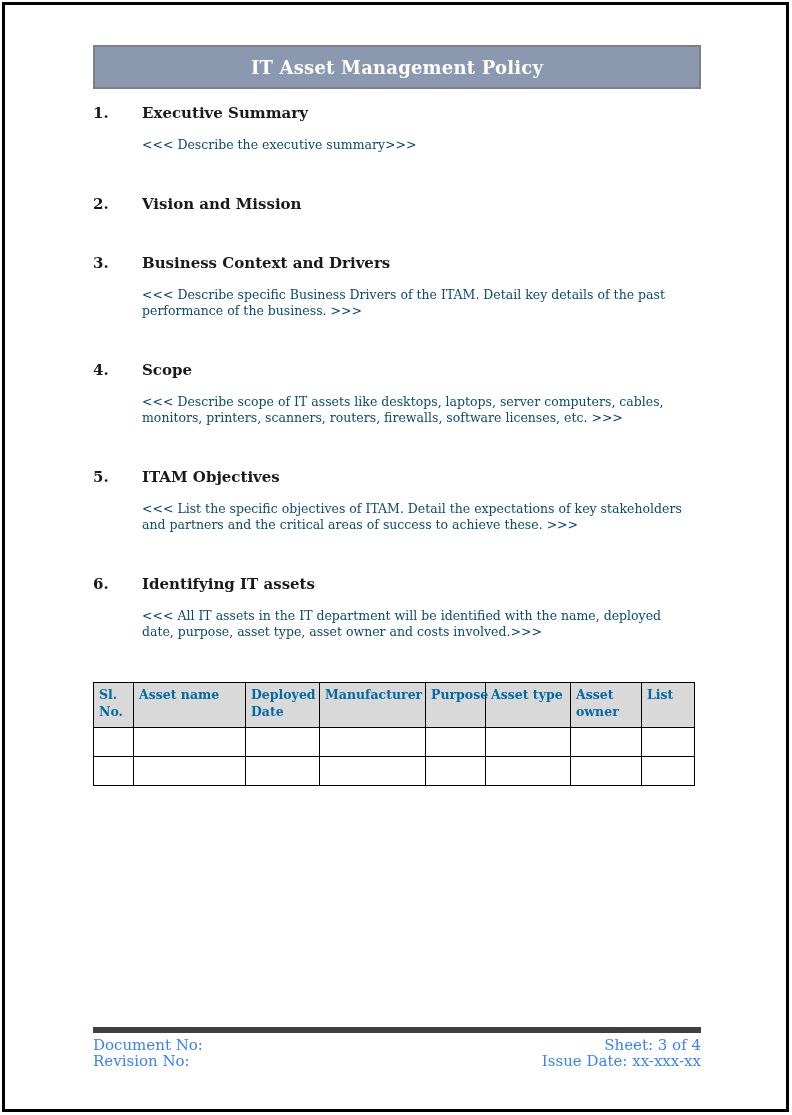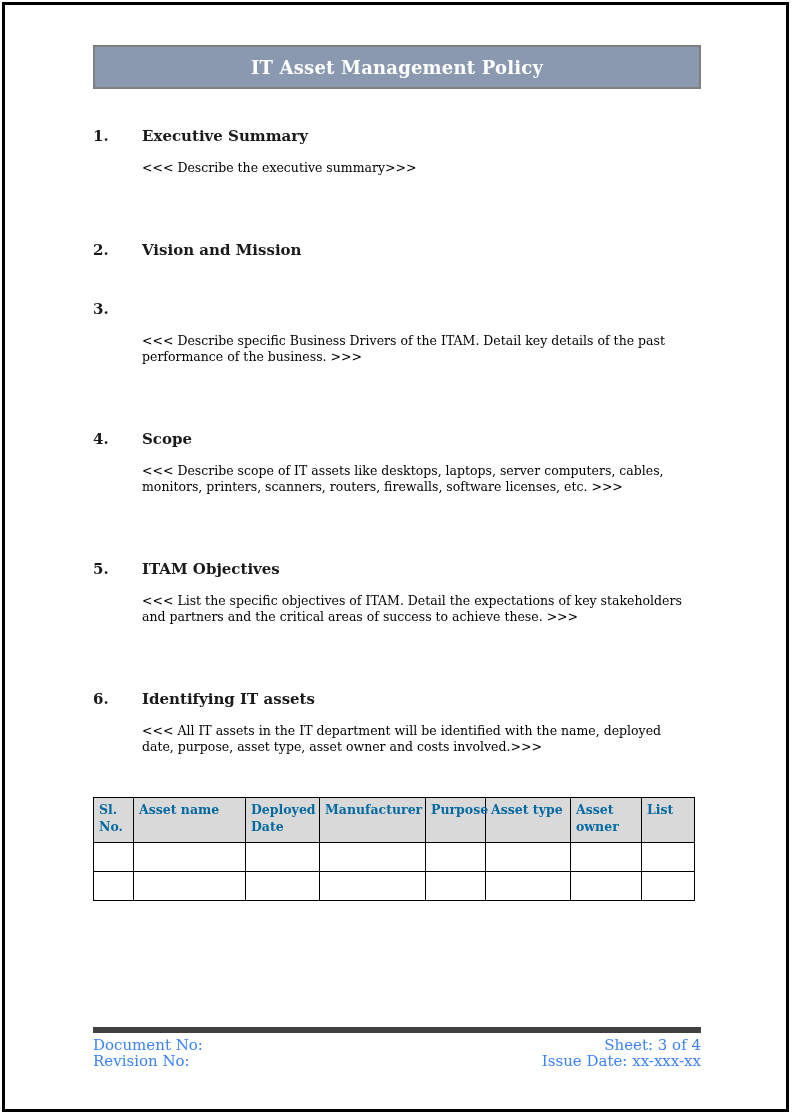--- a/index.html
+++ b/index.html
@@ -57,28 +57,27 @@
     width: 49px;
     flex: 0 0 49px;
     font-weight: bold;
     font-size: 15px;
     color: #1a1a1a;
   }
   .sec-title {
     font-weight: bold;
     font-size: 15px;
     color: #1a1a1a;
-    margin-top: 23px;
   }
   .sec-body {
     margin-left: 49px;
     margin-top: 15px;
     font-size: 12.5px;
     line-height: 16.5px;
-    color: #000000;
+    color: #0c4a6e;
     max-width: 552px;
   }
   .asset-table {
     border-collapse: collapse;
     table-layout: fixed;
     width: 601px;
     margin-top: 8px;
   }
   .asset-table th, .asset-table td {
     border: 1px solid #000000;
@@ -146,20 +145,21 @@
         <div class="section">
           <div class="sec-head">
             <span class="sec-num">2.</span>
             <span class="sec-title">Vision and Mission</span>
           </div>
         </div>
 
         <div class="section">
           <div class="sec-head">
             <span class="sec-num">3.</span>
+            <span class="sec-title">Business Context and Drivers</span>
           </div>
           <div class="sec-body">&lt;&lt;&lt; Describe specific Business Drivers of the ITAM. Detail key details of the past performance of the business. &gt;&gt;&gt;</div>
         </div>
 
         <div class="section">
           <div class="sec-head">
             <span class="sec-num">4.</span>
             <span class="sec-title">Scope</span>
           </div>
           <div class="sec-body">&lt;&lt;&lt; Describe scope of IT assets like desktops, laptops, server computers, cables, monitors, printers, scanners, routers, firewalls, software licenses, etc. &gt;&gt;&gt;</div>

